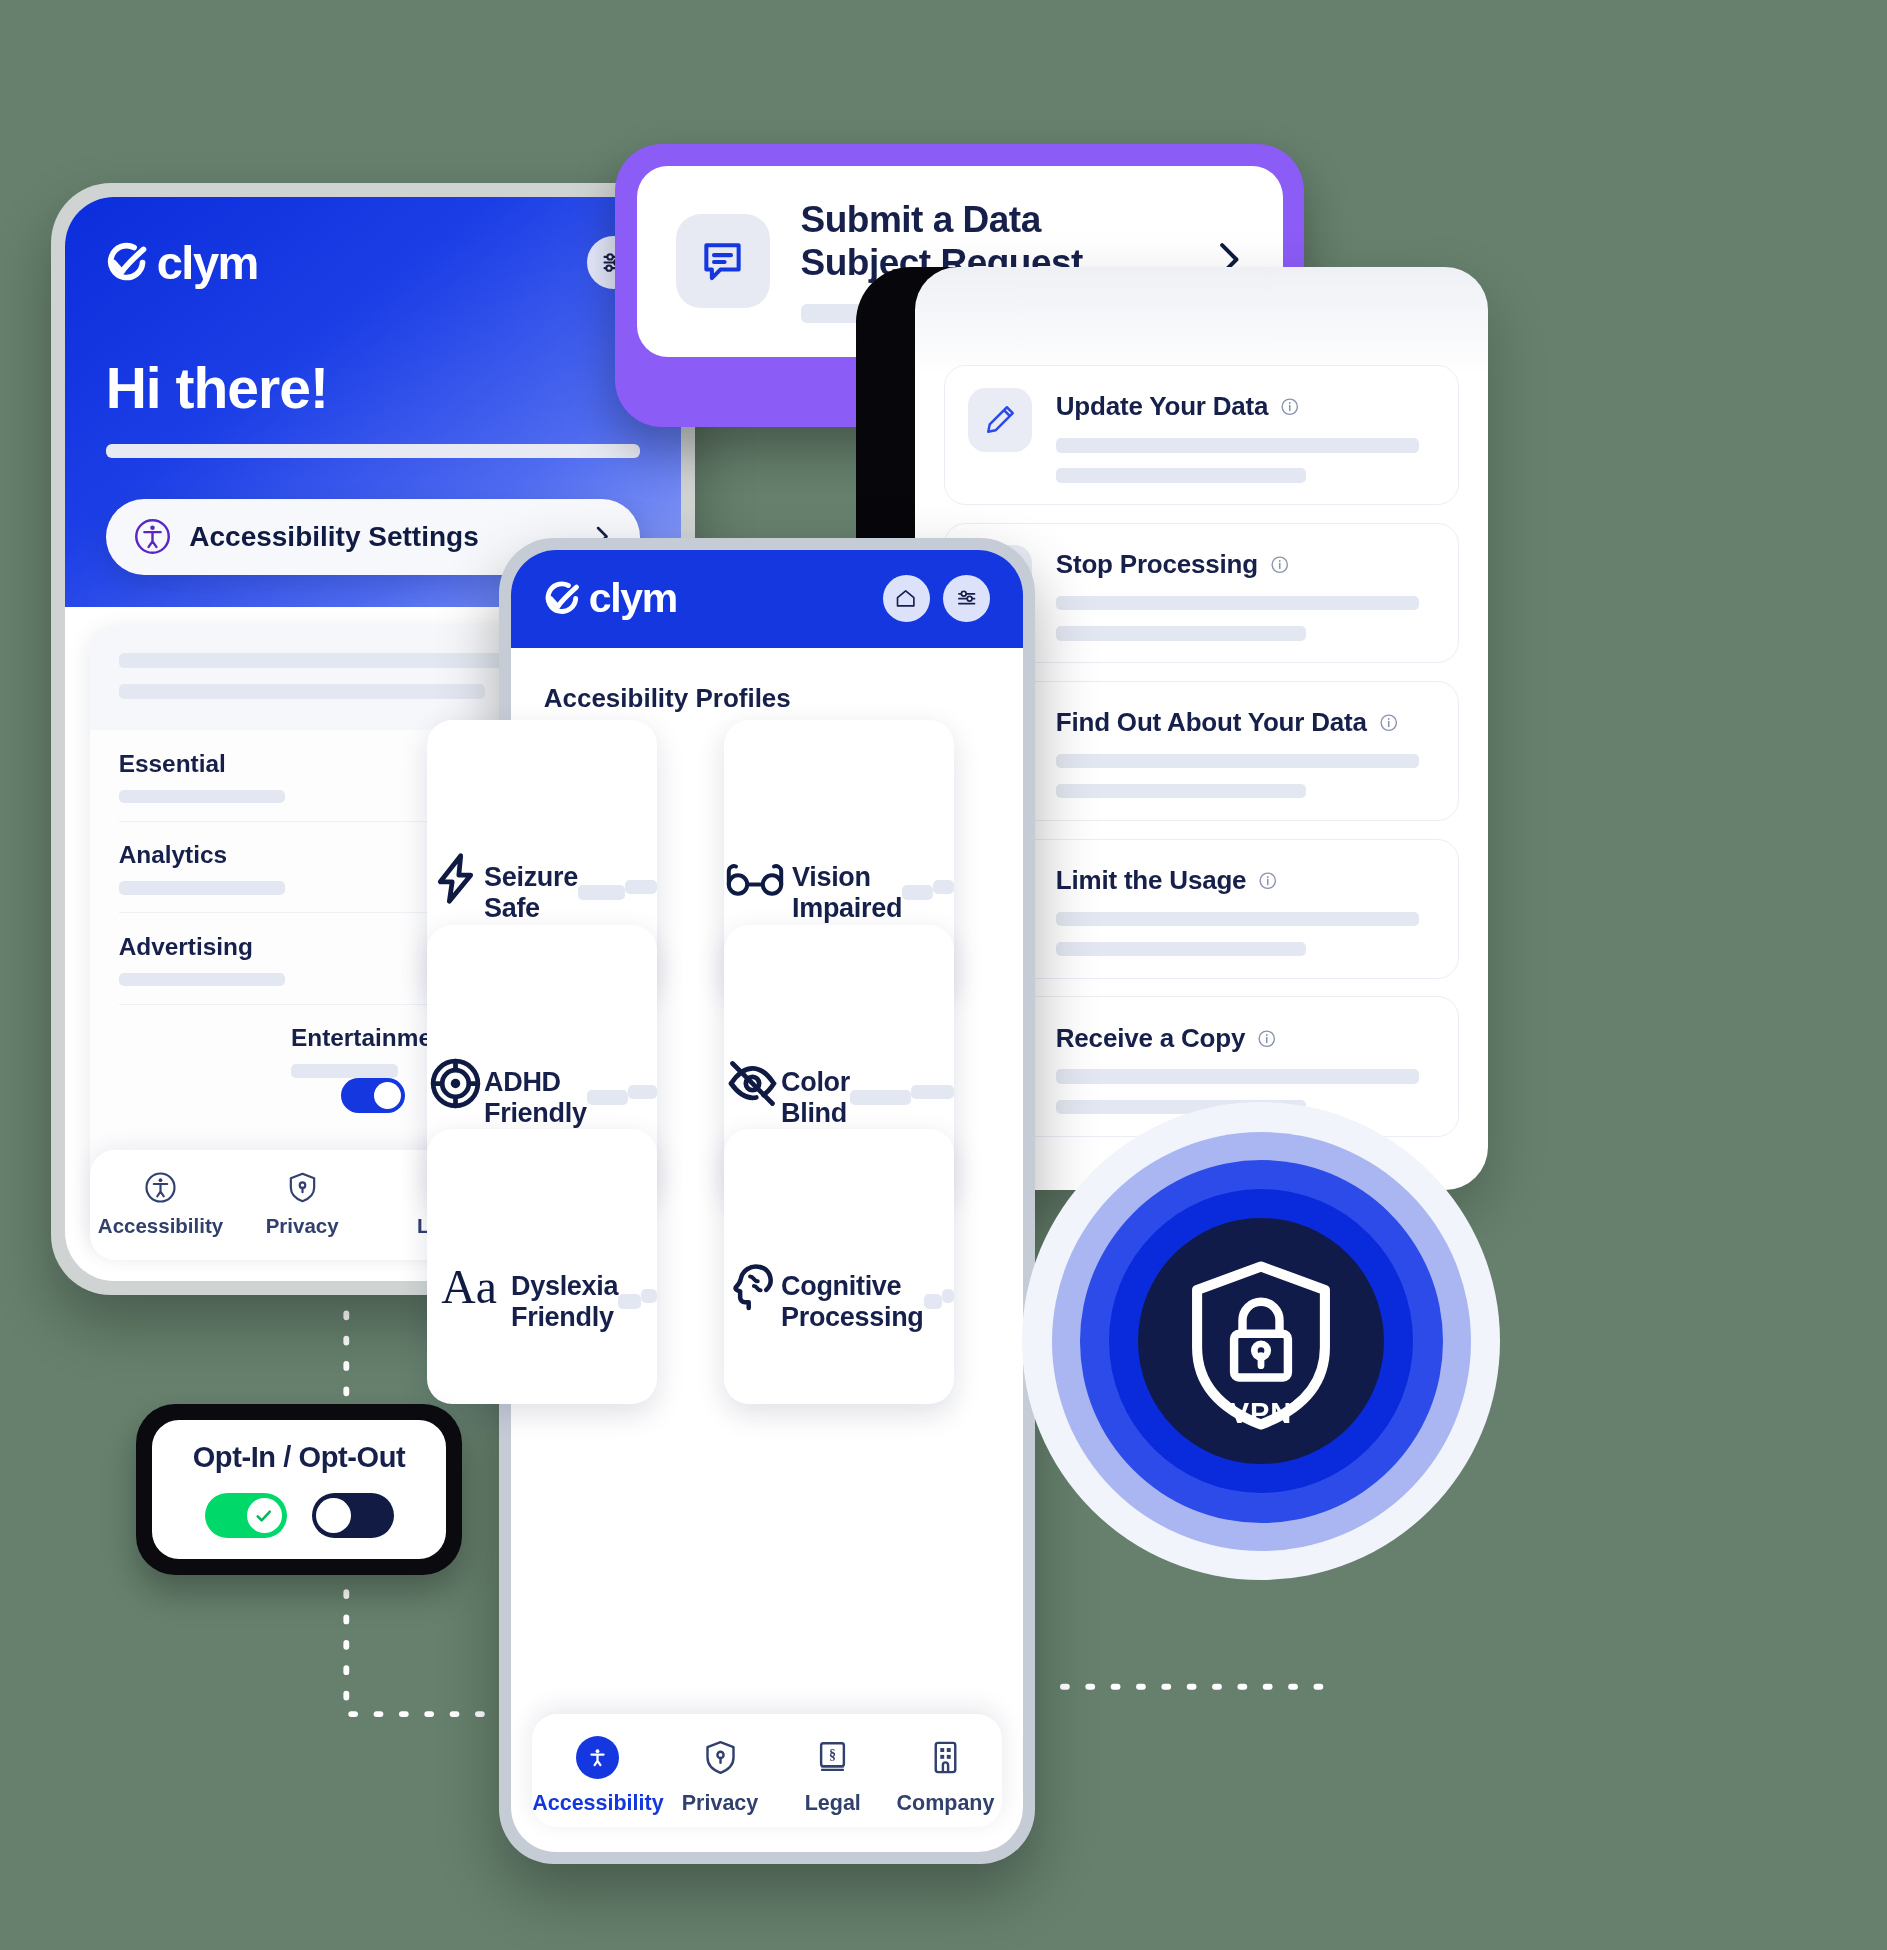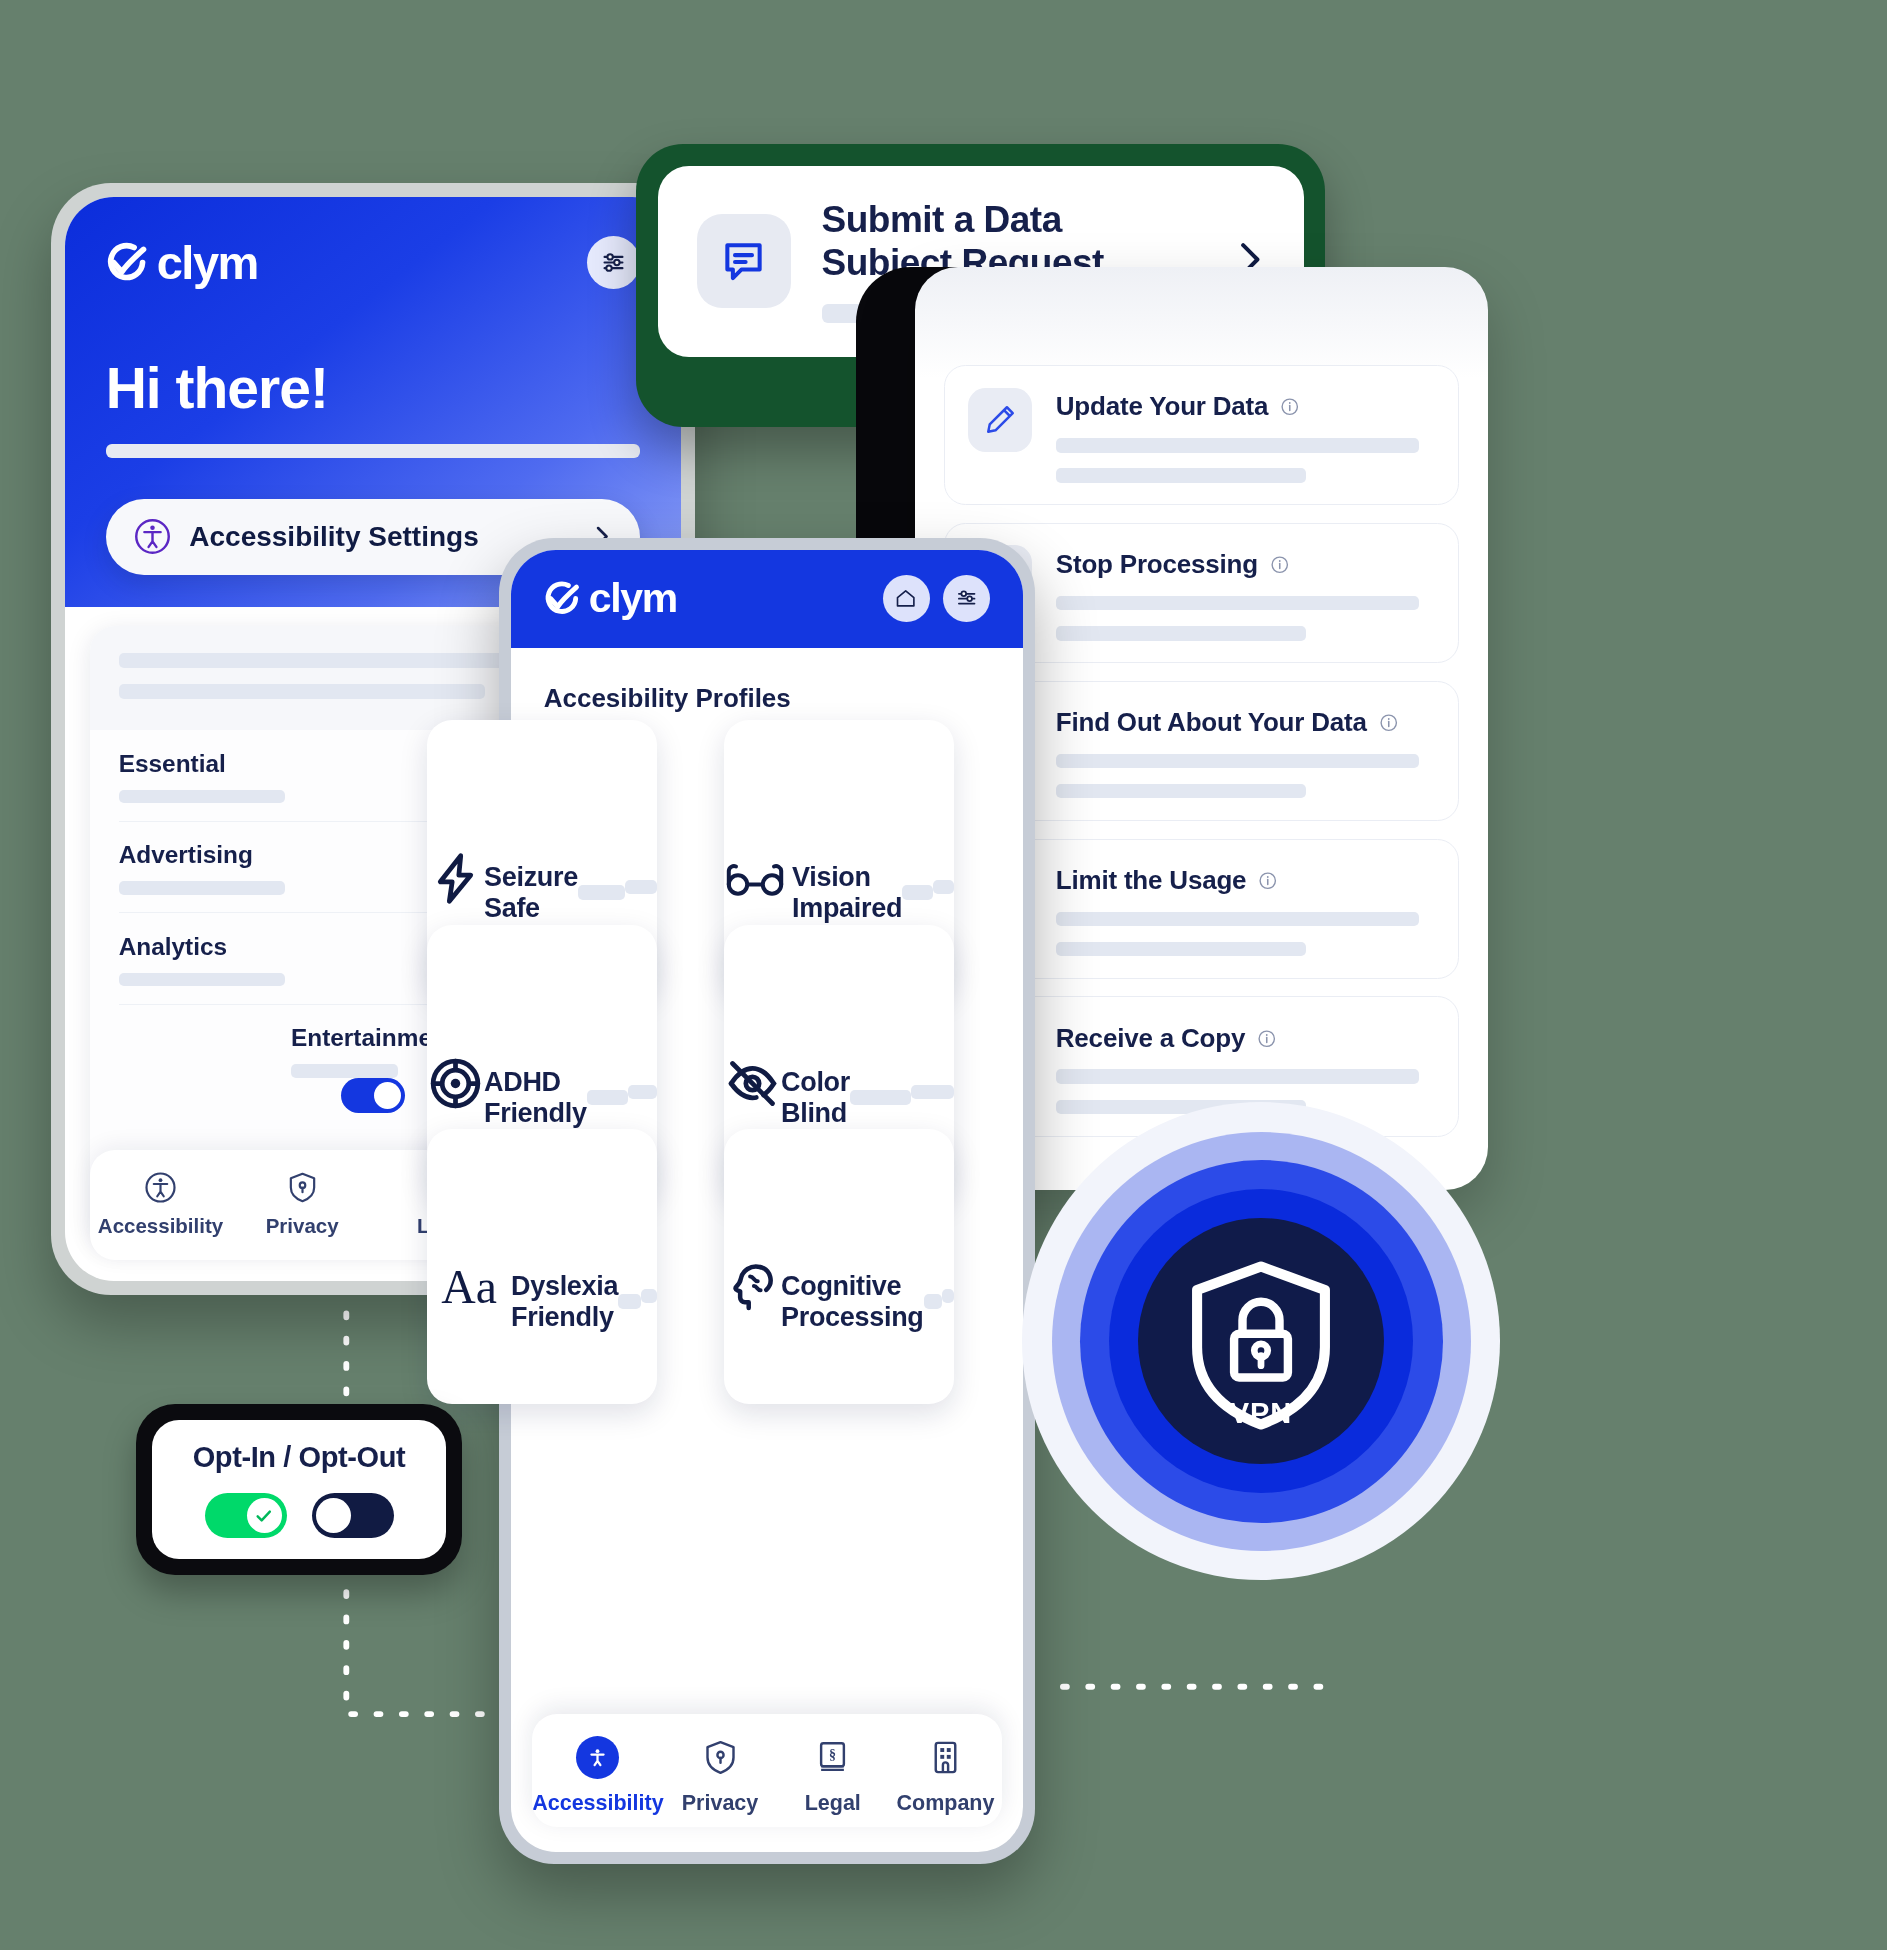--- a/index.html
+++ b/index.html
@@ -106,23 +106,23 @@
   .p1-nav {
     position: absolute; left: 25px; right: 25px; bottom: 21.5px;
     background: #fff; border-radius: 25px; padding: 19.5px 0 21.5px 0;
     display: flex; box-shadow: 0 -3.9px 21.5px rgba(16,27,67,.07);
   }
   .navitem { flex: 1; display: flex; flex-direction: column; align-items: center; gap: 9.8px; }
   .navitem .nlabel { font-size: 20.5px; font-weight: 700; color: #32406e; }
 
   
   .dsr-wrap {
-    position: absolute; left: 636px; top: 144px;
+    position: absolute; left: 615px; top: 144px;
     width: 689px; height: 283px;
-    background: #14532d; border-radius: 47px;
+    background: #8b5cf6; border-radius: 47px;
     box-shadow: 0 23.4px 47px rgba(0,0,0,.30);
   }
   .dsr-card {
     position: absolute; left: 21.5px; top: 21.5px; right: 21.5px;
     background: #fff; border-radius: 31px;
     padding: 35px 39px;
     display: flex; align-items: center; gap: 31px;
     height: 191px;
   }
   .dsr-icon {
@@ -319,46 +319,46 @@
           <div class="gl" style="width:72%; margin-bottom:0"></div>
         </div>
         <div class="cat-list">
 
           <div class="cat-row">
             <div>
               <div class="cat-name">Essential</div>
               <div class="cat-sub"></div>
             </div>
             <div class="tog off">
+                <div class="knob"></div>
+              </div>
+          </div>
+
+          <div class="cat-row">
+            <div>
+              <div class="cat-name">Analytics</div>
+              <div class="cat-sub"></div>
+            </div>
+            <div class="tog on">
                 <div class="knob"></div>
               </div>
           </div>
 
           <div class="cat-row">
             <div>
               <div class="cat-name">Advertising</div>
               <div class="cat-sub"></div>
             </div>
             <div class="tog on">
               <div class="knob">
                 <svg width="13.7" height="13.7" viewBox="0 0 16 16">
                   <path d="M3 8.5 L6.3 11.8 L13 4.6" stroke="#5b27c4" stroke-width="1.9" fill="none" stroke-linecap="round" stroke-linejoin="round"></path>
                 </svg>
               </div>
             </div>
-          </div>
-
-          <div class="cat-row">
-            <div>
-              <div class="cat-name">Analytics</div>
-              <div class="cat-sub"></div>
-            </div>
-            <div class="tog on">
-                <div class="knob"></div>
-              </div>
           </div>
 
           <div class="cat-row">
             <div>
               <div class="cat-name">Entertainment</div>
               <div class="cat-sub" style="width:107px"></div>
             </div>
             <div class="tog on">
                 <div class="knob"></div>
               </div>

